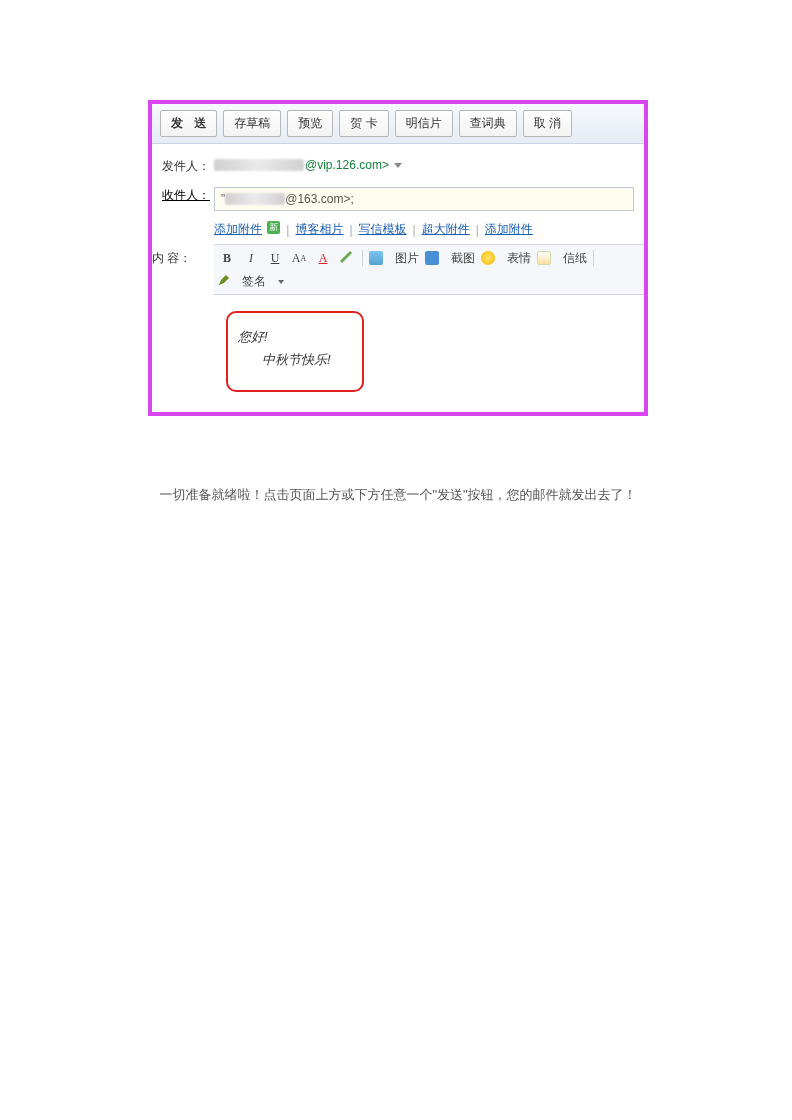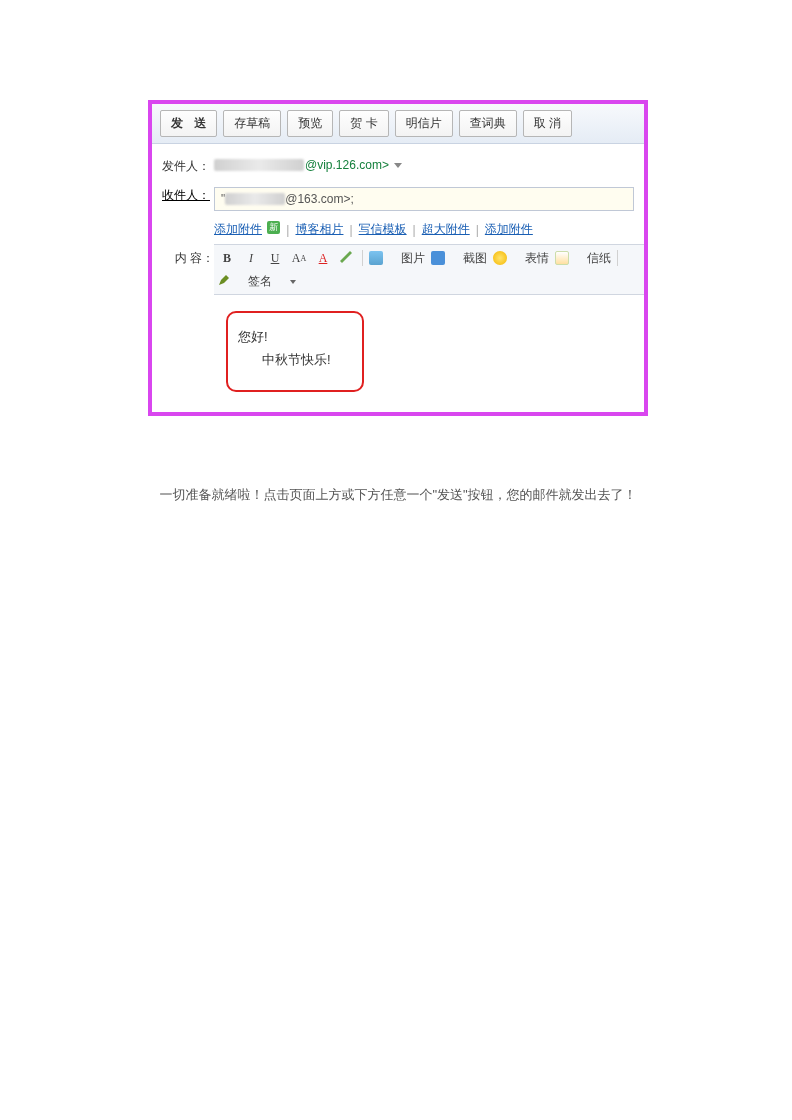--- a/index.html
+++ b/index.html
@@ -131,21 +131,21 @@
       align-items: center;
       gap: 6px;
       flex-wrap: wrap;
     }
     .content-row {
       display: flex;
       align-items: flex-start;
     }
     .content-label {
       width: 62px;
-      text-align: right;
+      text-align: left;
       padding-top: 6px;
       font-size: 12px;
       color: #333;
       flex-shrink: 0;
     }
     .ed-btn {
       cursor: pointer;
       width: 18px;
       height: 18px;
       display: inline-flex;
@@ -154,21 +154,21 @@
       font-size: 12px;
       color: #444;
       font-family: "Times New Roman", serif;
     }
     .ed-sep {
       width: 1px; height: 16px; background: #d1d1d1;
     }
     .ed-combo {
       display: inline-flex;
       align-items: center;
-      gap: 18px;
+      gap: 12px;
       font-size: 12px;
       color: #444;
       cursor: pointer;
     }
     .icon-sq {
       width: 14px; height: 14px;
       display: inline-block;
       border-radius: 2px;
     }
     .sig-arrow {
@@ -185,20 +185,21 @@
       min-height: 100px;
     }
     .highlight-box {
       border: 2px solid #e02020;
       border-radius: 10px;
       padding: 12px 16px 18px 10px;
       width: 138px;
       font-size: 13px;
       color: #333;
       line-height: 1.8;
+      font-style: italic;
     }
     .highlight-box .l2 { padding-left: 24px; }
     .caption {
       margin-top: 70px;
       text-align: center;
       font-size: 13px;
       color: #555;
       width: 500px;
     }
   </style>

